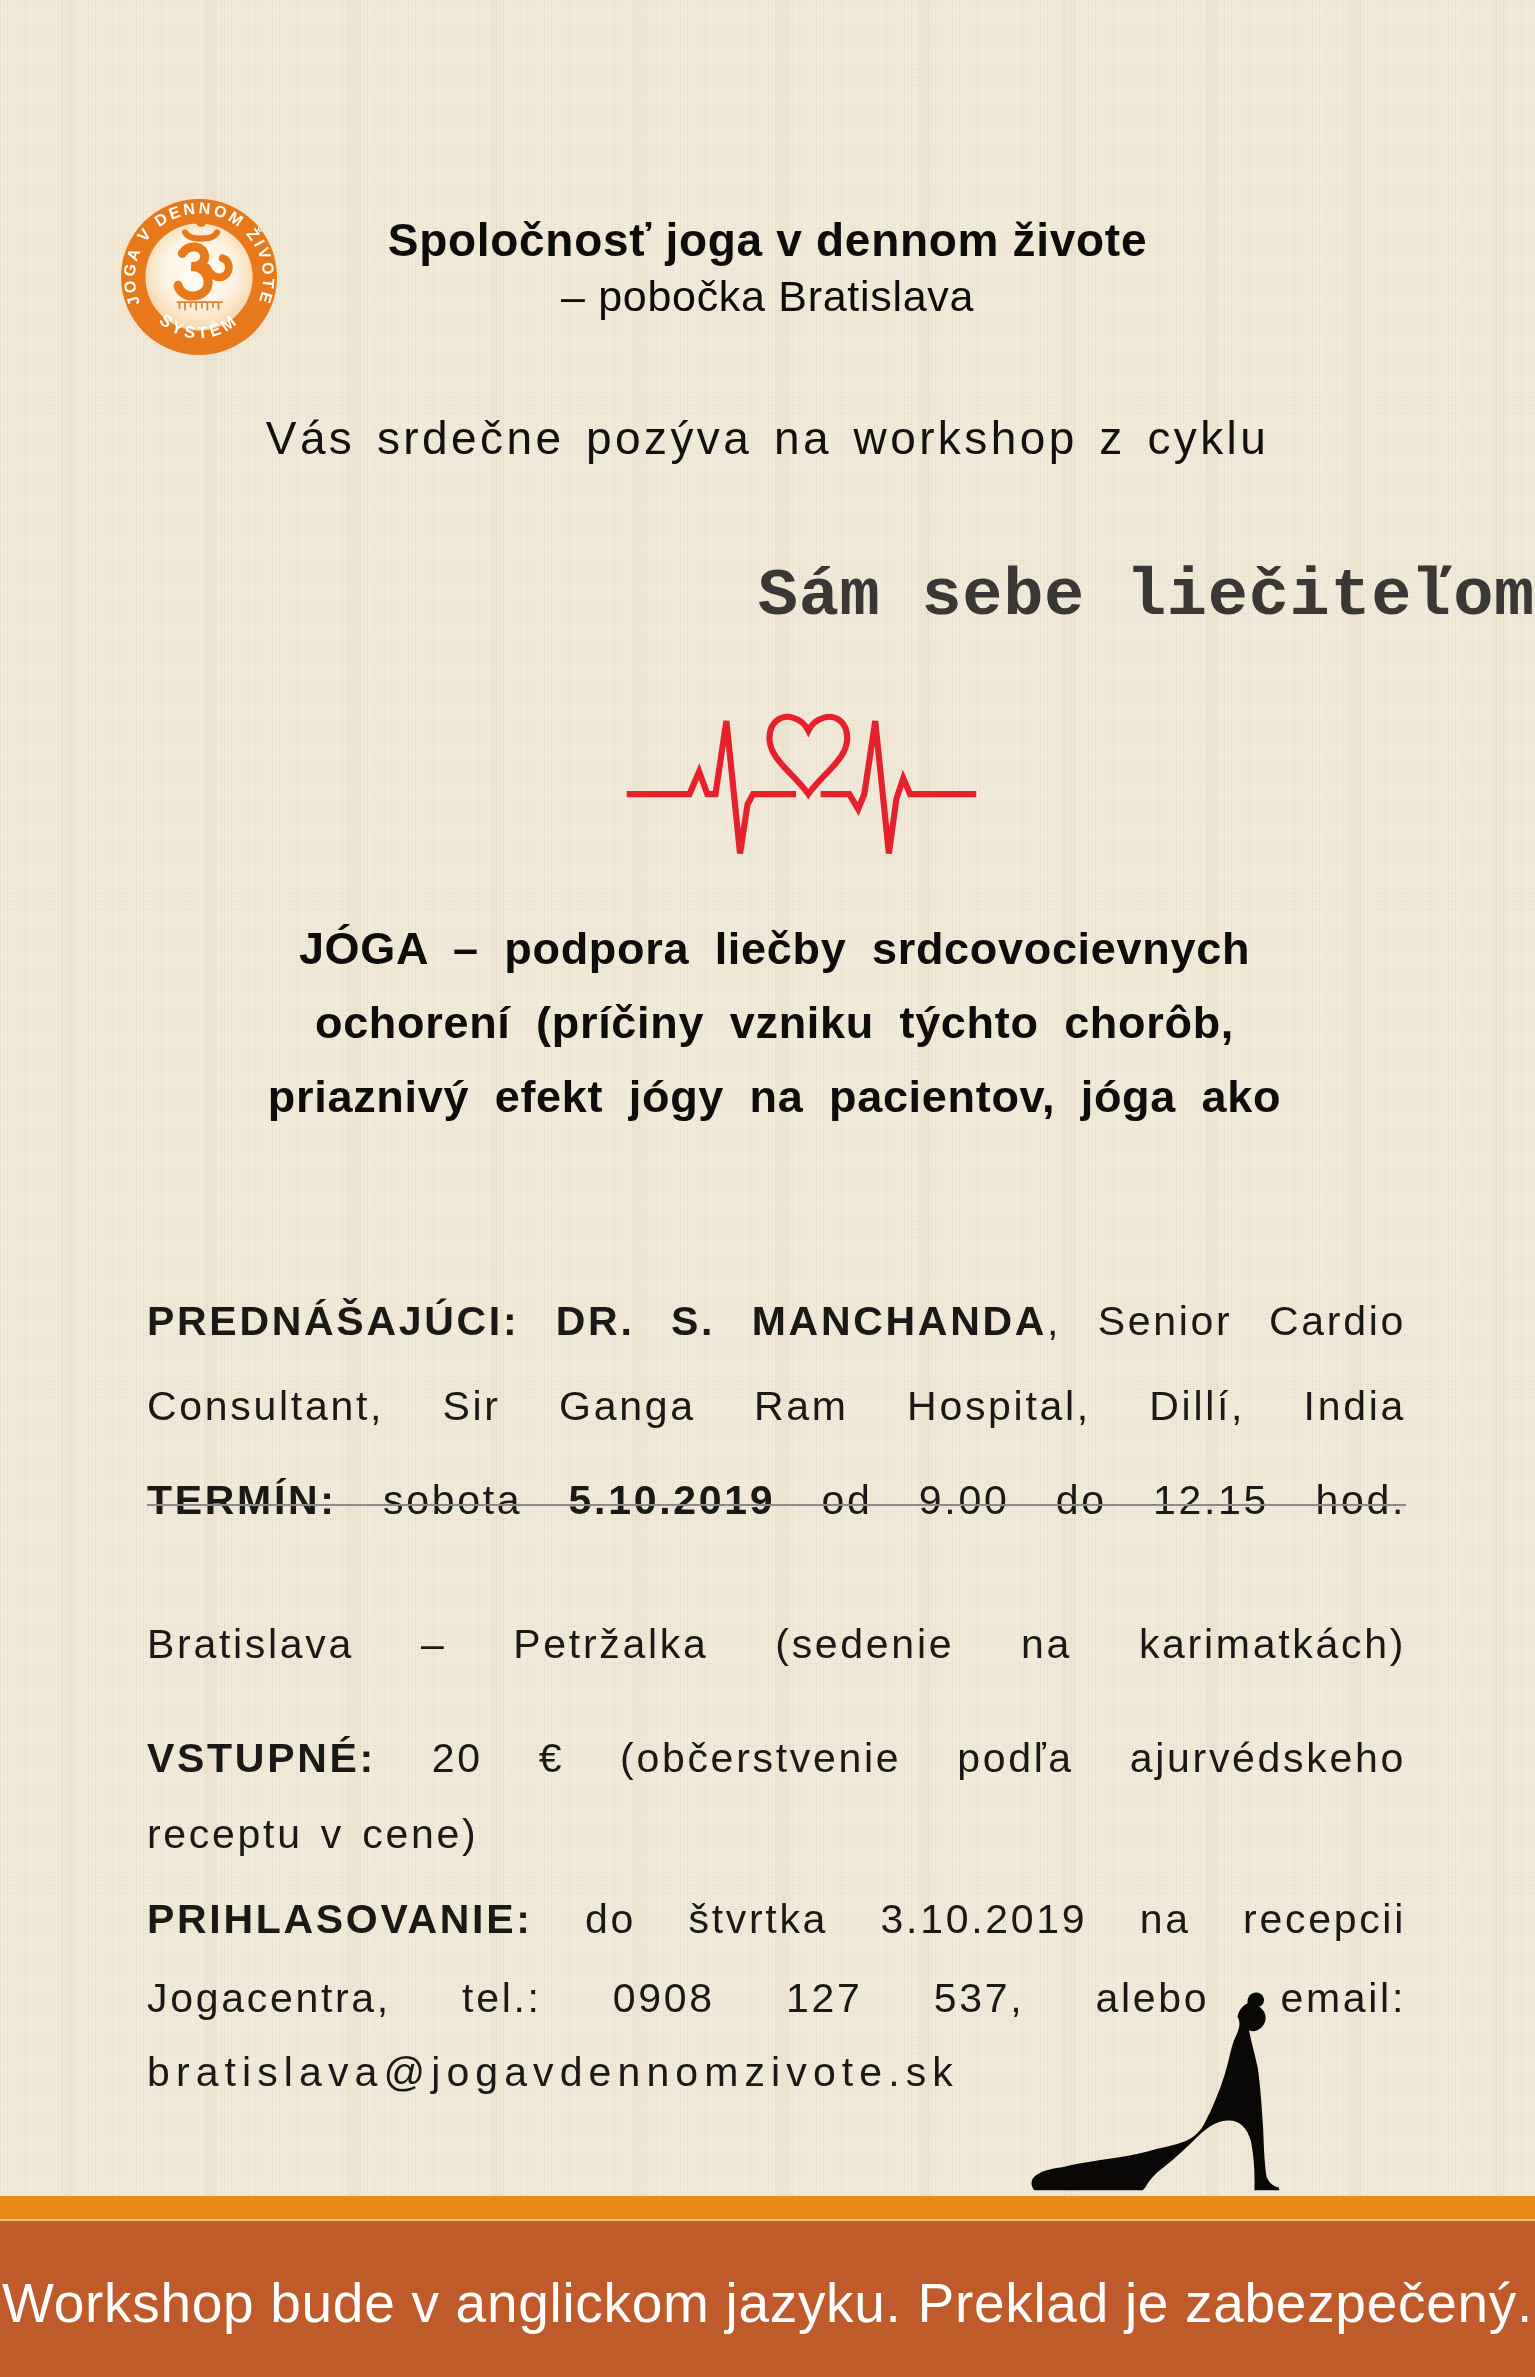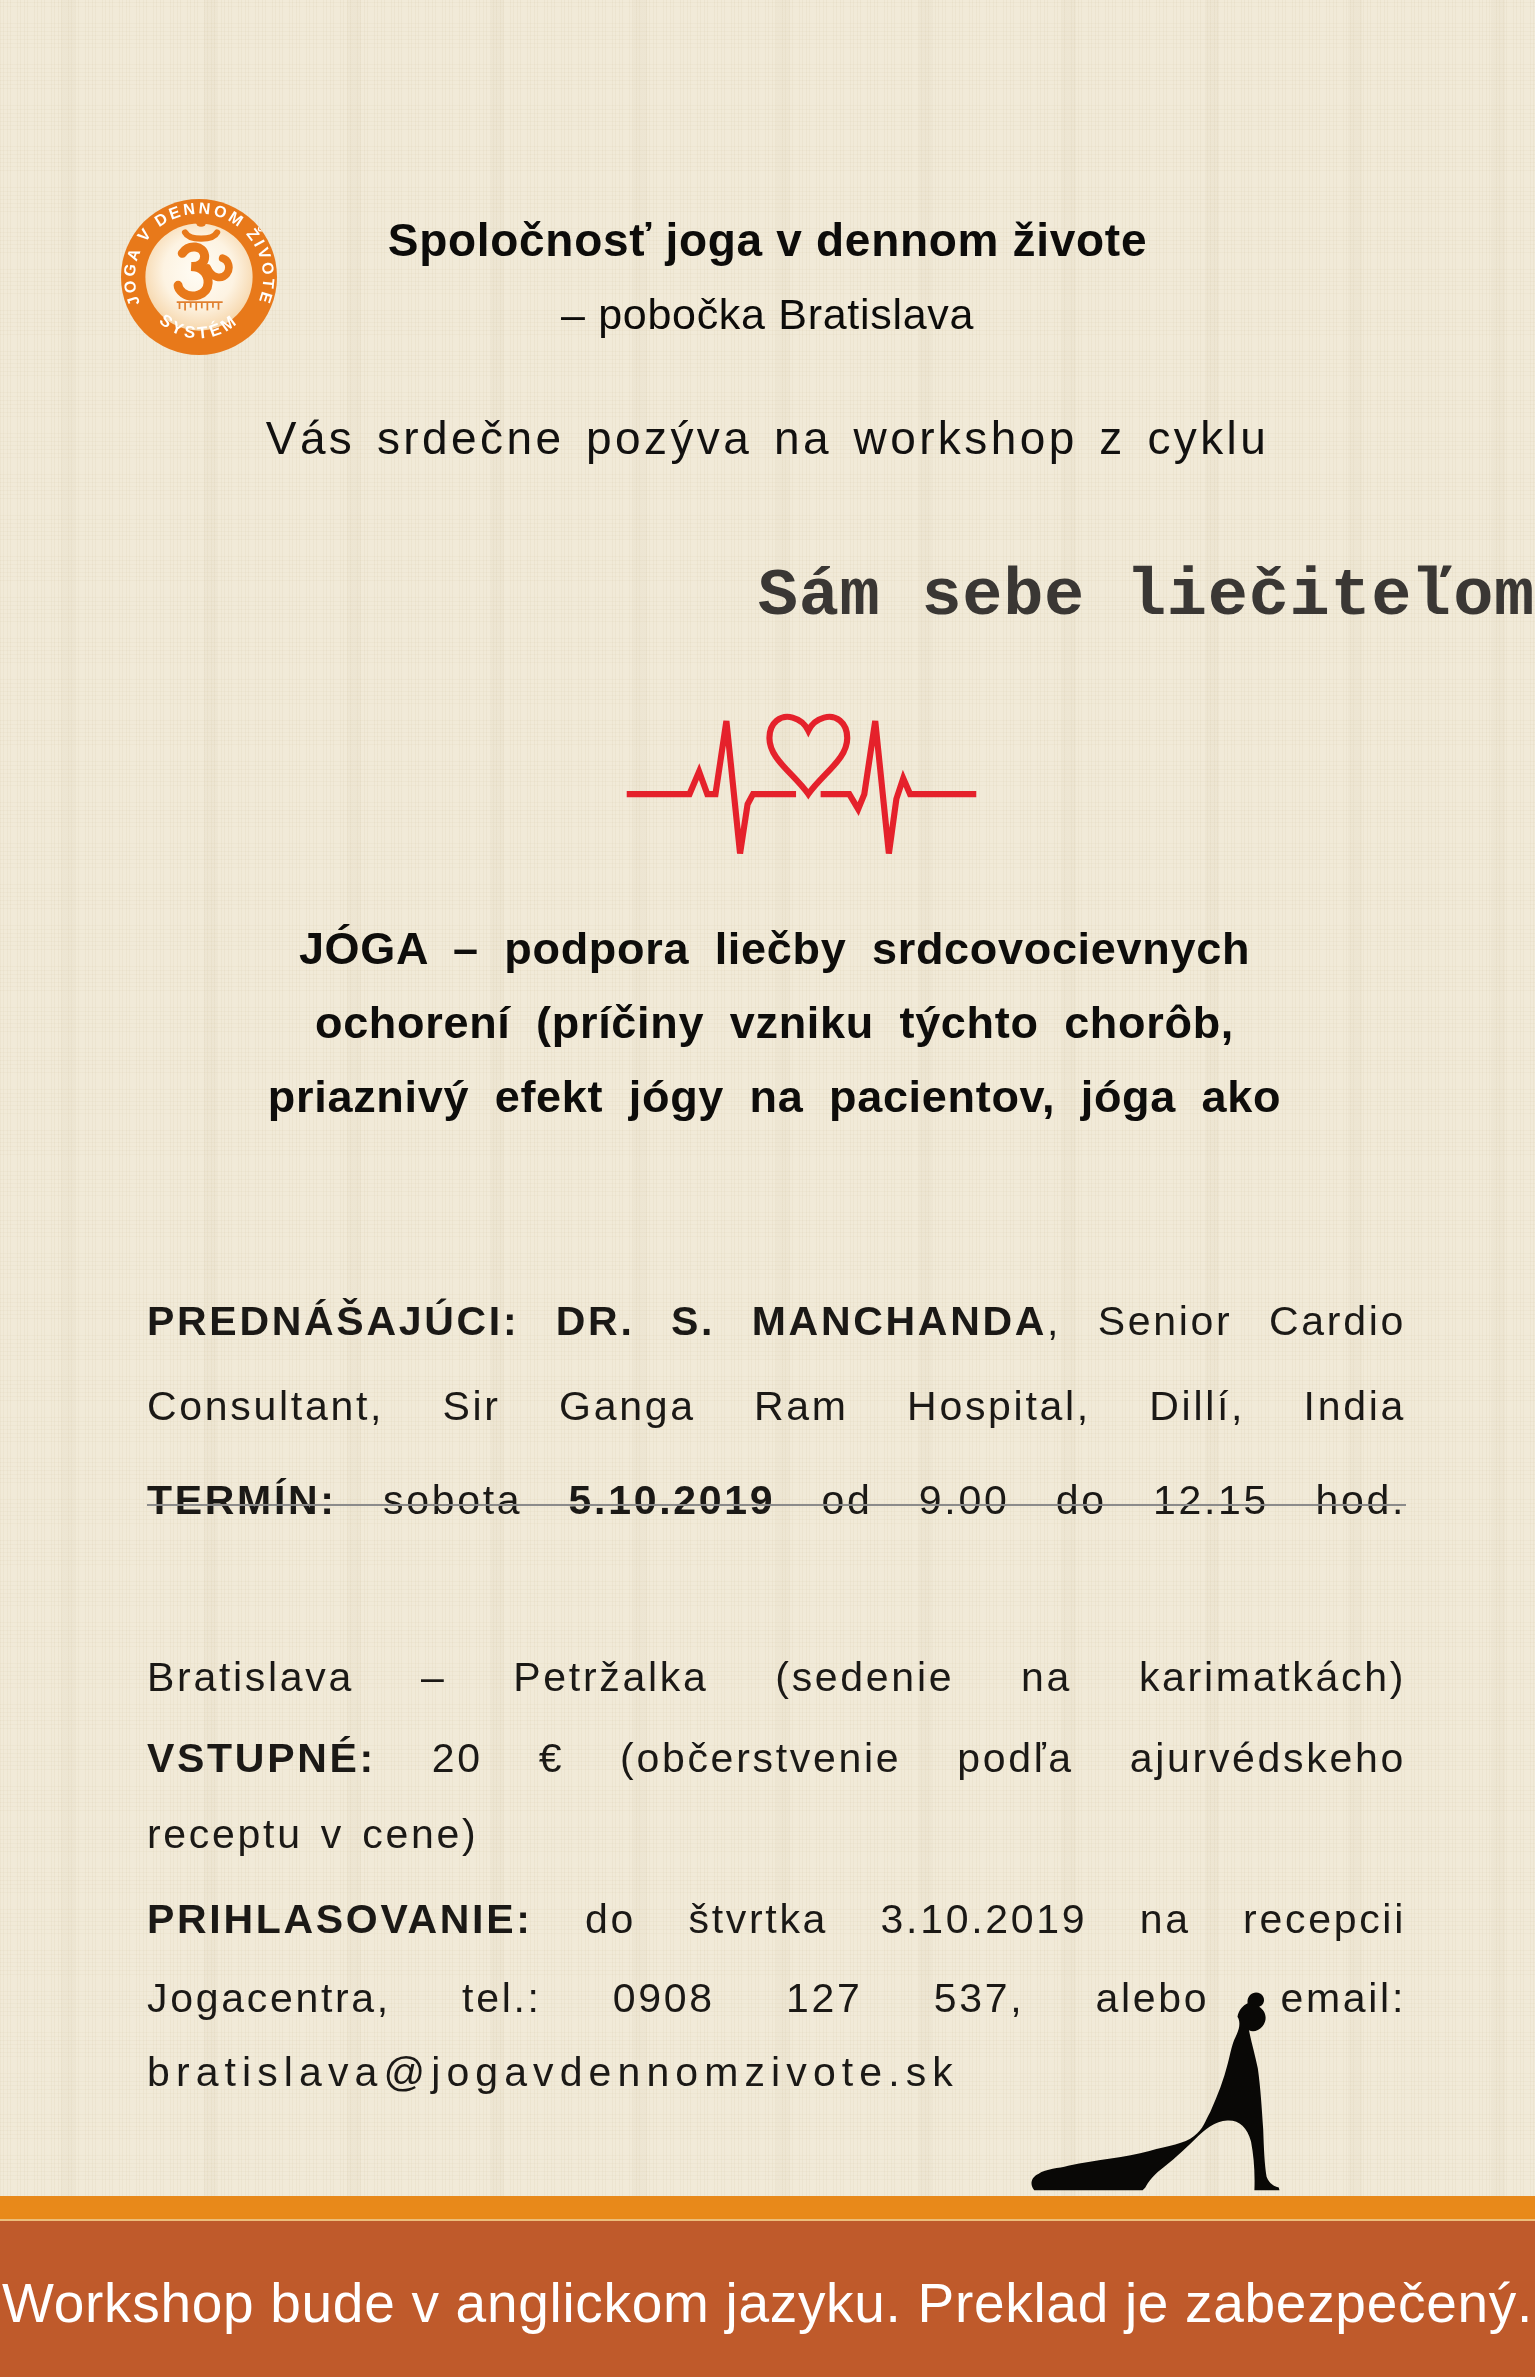--- a/index.html
+++ b/index.html
@@ -9,21 +9,21 @@
     background-color:#f1ead8;
     background-image:
       repeating-linear-gradient(90deg, rgba(196,178,138,.10) 0 0.7px, transparent 0.7px 3.4px),
       repeating-linear-gradient(0deg, rgba(196,178,138,.08) 0 0.7px, transparent 0.7px 4.1px),
       repeating-linear-gradient(90deg, transparent 0 61px, rgba(170,150,110,.05) 61px 75px, transparent 75px 143px);
     color:#171513;
   }
   .logo{position:absolute;left:121px;top:199px;width:156px;height:156px;}
   .header{position:absolute;left:0;top:213px;width:100%;text-align:center;color:#0d0c0a;}
   .header .l1{font-size:46px;font-weight:bold;letter-spacing:0.7px;}
-  .header .l2{font-size:43px;font-weight:normal;margin-top:23px;letter-spacing:0.7px;}
+  .header .l2{font-size:43px;font-weight:normal;margin-top:5px;letter-spacing:0.7px;}
   .invite{position:absolute;left:0;top:411px;width:100%;text-align:center;
     font-size:46px;letter-spacing:3.4px;word-spacing:5.5px;color:#121110;}
   .title{position:absolute;left:0;top:558px;width:100%;text-align:right;
     font-size:67px;font-weight:bold;letter-spacing:0.7px;color:#3a3734;font-family:Liberation Mono, monospace;}
   .ekg{position:absolute;left:624px;top:695px;width:355px;height:164px;}
   .lead{position:absolute;left:0;top:912px;width:100%;text-align:center;
     font-size:45px;font-weight:bold;line-height:74px;word-spacing:12.3px;letter-spacing:0.7px;color:#0e0d0b;padding-left:7px;}
   .bodyline{position:absolute;left:147px;width:1259px;font-size:41px;letter-spacing:2.7px;
     word-spacing:4.1px;color:#1b1916;white-space:nowrap;margin-top:44px;}
   .just{white-space:normal;text-align:justify;text-align-last:justify;}
@@ -110,21 +110,21 @@
 
   <div class="bodyline just" style="top:1433px">
     <span class="b">TERMÍN:</span>
     <span>sobota</span>
     <span class="b">5.10.2019</span>
     <span>od 9.00 do 12.15 hod.</span>
   </div>
 
   <div class="rule"></div>
 
-  <div class="bodyline just" style="top:1610px">Bratislava – Petržalka (sedenie na karimatkách)</div>
+  <div class="bodyline just" style="top:1577px">Bratislava – Petržalka (sedenie na karimatkách)</div>
 
   <div class="bodyline just" style="top:1691px">
     <span class="b">VSTUPNÉ:</span>
     <span>20 € (občerstvenie podľa ajurvédskeho</span>
   </div>
   <div class="bodyline" style="top:1767px">receptu v cene)</div>
 
   <div class="bodyline just" style="top:1852px">
     <span class="b">PRIHLASOVANIE:</span>
     <span>do štvrtka 3.10.2019 na recepcii</span>

